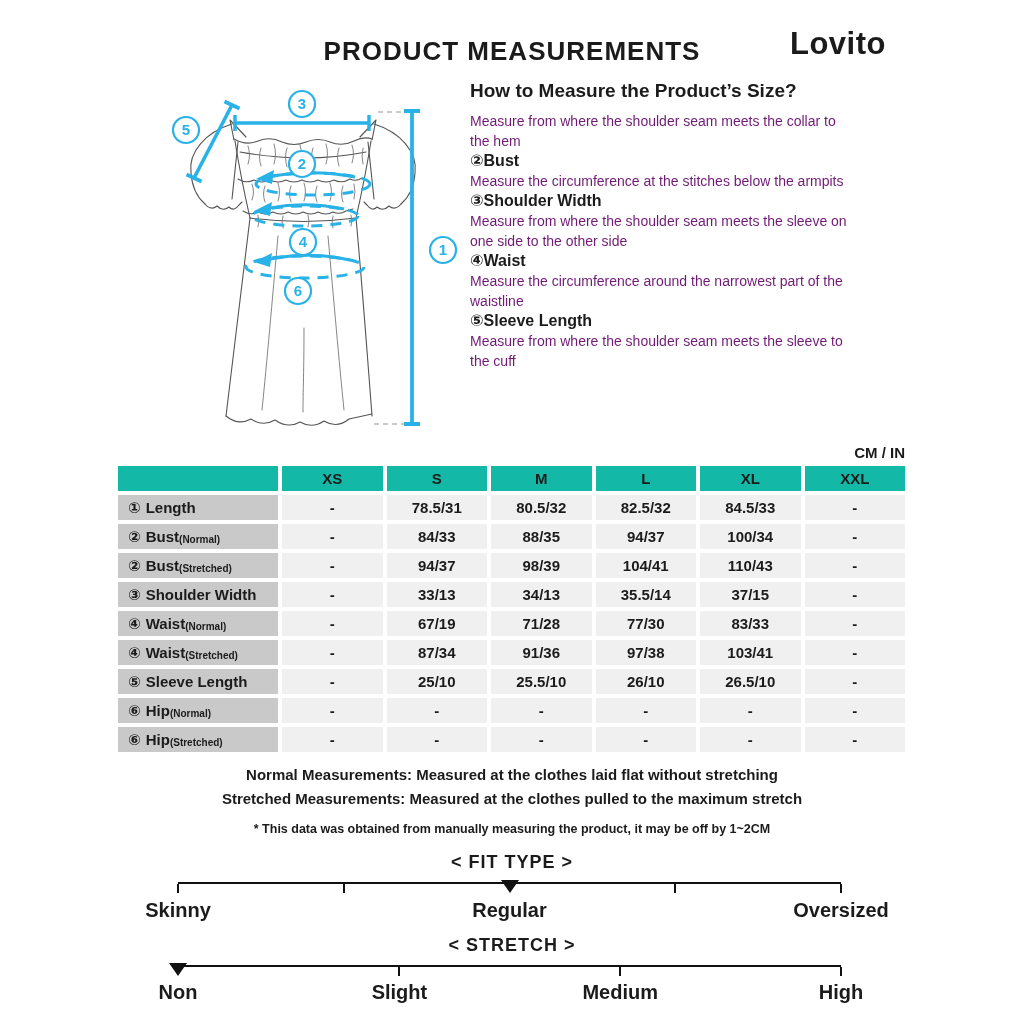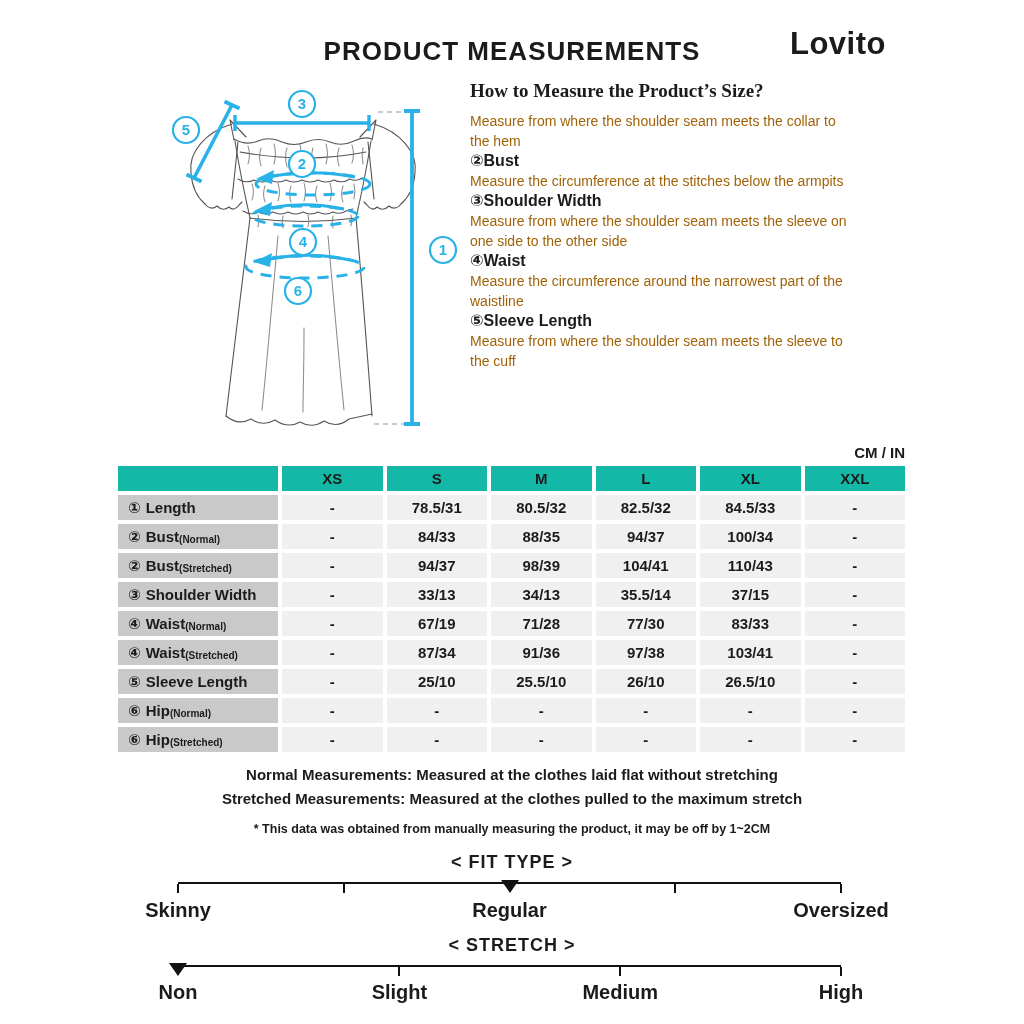--- a/index.html
+++ b/index.html
@@ -5,23 +5,23 @@
   html,body{margin:0;padding:0;background:#fff;}
   .canvas{position:relative;width:1024px;height:1004px;background:#fff;overflow:hidden;
           font-family:"Liberation Sans","DejaVu Sans",sans-serif;color:#1b1b1b;}
   .abs{position:absolute;}
 
   .title{top:36px;left:0;width:1024px;text-align:center;font-size:26px;font-weight:bold;letter-spacing:1px;}
   .brand{top:26px;left:790px;font-size:31px;font-weight:bold;letter-spacing:.5px;}
 
   
   .howto{top:80px;left:470px;width:420px;}
-  .howto-heading{font-size:19px;font-weight:bold;margin-bottom:9px;font-family:Liberation Serif, serif;}
+  .howto-heading{font-size:19px;font-weight:bold;margin-bottom:9px;}
   .hm-name{font-size:16px;font-weight:bold;line-height:20px;}
-  .hm-line{font-size:14px;color:#a16207;line-height:20px;white-space:nowrap;}
+  .hm-line{font-size:14px;color:#701a75;line-height:20px;white-space:nowrap;}
 
   .unit{top:444px;right:119px;font-size:15px;font-weight:bold;}
 
   
   .sizetable{top:466px;left:118px;width:787px;display:grid;grid-template-columns:160px repeat(6,1fr);gap:4px;}
   .hcell,.lcell,.vcell{height:25px;display:flex;align-items:center;font-size:15px;font-weight:bold;}
   .hcell{background:#14b8a6;justify-content:center;}
   .lcell{background:#c9c9c9;padding-left:10px;}
   .vcell{background:#f0f0f0;justify-content:center;}
   .cnum{margin-right:5px;font-size:15px;}

